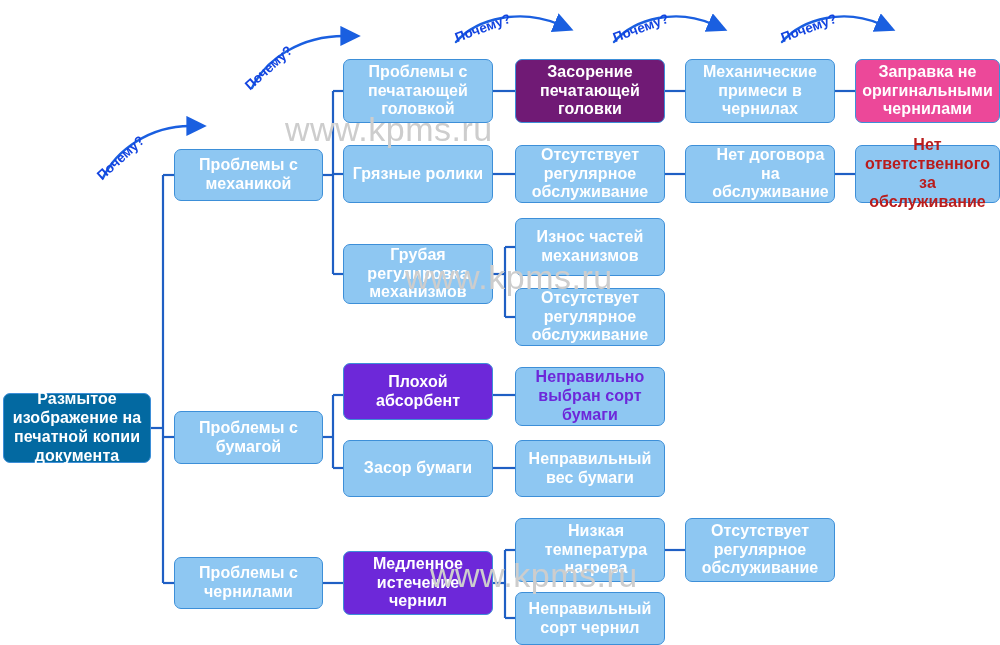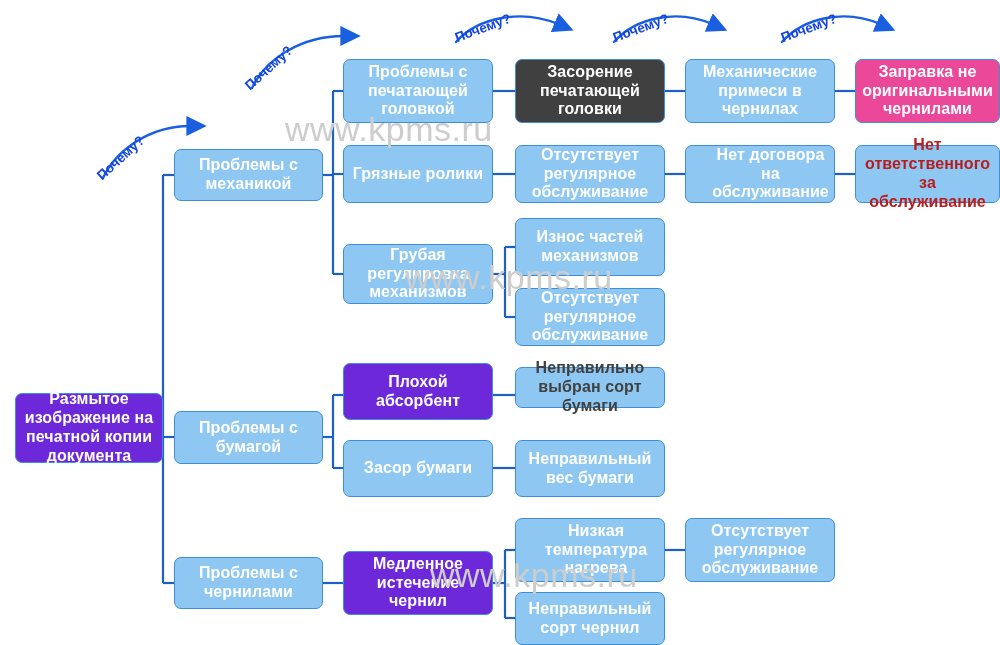--- a/index.html
+++ b/index.html
@@ -120,21 +120,21 @@
     <g stroke="#1a5fe0" stroke-width="2.4" fill="none" stroke-linecap="round" marker-end="url(#arrowhead)">
       <path d="M103,178 C116,150 150,126 190,126"></path>
       <path d="M252,88 C266,58 302,36 344,36"></path>
       <path d="M456,42 C478,17 522,9 558,24"></path>
       <path d="M614,42 C636,17 678,9 712,24"></path>
       <path d="M782,42 C804,17 846,9 880,24"></path>
     </g>
   </svg>
 
   <div id="nodes-layer">
-      <div class="node" style="left: 3px; top: 393px; width: 148px; height: 70px; background: #6d28d9; border-color: rgb(61, 143, 216); color: rgb(255, 255, 255); margin-left: 12px;">Размытое
+      <div class="node" style="left: 3px; top: 393px; width: 148px; height: 70px; background: #0369a1; border-color: rgb(61, 143, 216); color: rgb(255, 255, 255);">Размытое
 изображение на
 печатной копии
 документа</div>
       <div class="node" style="left: 174px; top: 149px; width: 149px; height: 52px; background: rgb(142, 199, 242); border-color: rgb(61, 143, 216); color: rgb(255, 255, 255);">Проблемы с
 механикой</div>
       <div class="node" style="left: 174px; top: 411px; width: 149px; height: 53px; background: rgb(142, 199, 242); border-color: rgb(61, 143, 216); color: rgb(255, 255, 255);">Проблемы с
 бумагой</div>
       <div class="node" style="left: 174px; top: 557px; width: 149px; height: 52px; background: rgb(142, 199, 242); border-color: rgb(61, 143, 216); color: rgb(255, 255, 255);">Проблемы с
 чернилами</div>
       <div class="node" style="left: 343px; top: 59px; width: 150px; height: 64px; background: rgb(142, 199, 242); border-color: rgb(61, 143, 216); color: rgb(255, 255, 255);">Проблемы с
@@ -143,32 +143,32 @@
       <div class="node" style="left: 343px; top: 145px; width: 150px; height: 58px; background: rgb(142, 199, 242); border-color: rgb(61, 143, 216); color: rgb(255, 255, 255);">Грязные ролики</div>
       <div class="node" style="left: 343px; top: 244px; width: 150px; height: 60px; background: rgb(142, 199, 242); border-color: rgb(61, 143, 216); color: rgb(255, 255, 255);">Грубая
 регулировка
 механизмов</div>
       <div class="node" style="left: 343px; top: 363px; width: 150px; height: 57px; background: #6d28d9; border-color: rgb(61, 143, 216); color: rgb(255, 255, 255);">Плохой
 абсорбент</div>
       <div class="node" style="left: 343px; top: 440px; width: 150px; height: 57px; background: rgb(142, 199, 242); border-color: rgb(61, 143, 216); color: rgb(255, 255, 255);">Засор бумаги</div>
       <div class="node" style="left: 343px; top: 551px; width: 150px; height: 64px; background: #6d28d9; border-color: rgb(61, 143, 216); color: rgb(255, 255, 255);">Медленное
 истечение
 чернил</div>
-      <div class="node" style="left: 515px; top: 59px; width: 150px; height: 64px; background: #404040; border-color: rgb(61, 143, 216); color: rgb(255, 255, 255);">Засорение
+      <div class="node" style="left: 515px; top: 59px; width: 150px; height: 64px; background: #701a75; border-color: rgb(61, 143, 216); color: rgb(255, 255, 255);">Засорение
 печатающей
 головки</div>
       <div class="node" style="left: 515px; top: 145px; width: 150px; height: 58px; background: rgb(142, 199, 242); border-color: rgb(61, 143, 216); color: rgb(255, 255, 255);">Отсутствует
 регулярное
 обслуживание</div>
       <div class="node" style="left: 515px; top: 218px; width: 150px; height: 58px; background: rgb(142, 199, 242); border-color: rgb(61, 143, 216); color: rgb(255, 255, 255);">Износ частей
 механизмов</div>
       <div class="node" style="left: 515px; top: 288px; width: 150px; height: 58px; background: rgb(142, 199, 242); border-color: rgb(61, 143, 216); color: rgb(255, 255, 255);">Отсутствует
 регулярное
 обслуживание</div>
-      <div class="node" style="left: 515px; top: 367px; width: 150px; height: 41px; background: rgb(142, 199, 242); border-color: rgb(61, 143, 216); color: #404040;">Неправильно
+      <div class="node" style="left: 515px; top: 367px; width: 150px; height: 59px; background: rgb(142, 199, 242); border-color: rgb(61, 143, 216); color: #6d28d9;">Неправильно
 выбран сорт
 бумаги</div>
       <div class="node" style="left: 515px; top: 440px; width: 150px; height: 57px; background: rgb(142, 199, 242); border-color: rgb(61, 143, 216); color: rgb(255, 255, 255);">Неправильный
 вес бумаги</div>
       <div class="node" style="left: 515px; top: 518px; width: 150px; height: 64px; background: rgb(142, 199, 242); border-color: rgb(61, 143, 216); color: rgb(255, 255, 255); padding-left: 16px;">Низкая
 температура
 нагрева</div>
       <div class="node" style="left: 515px; top: 592px; width: 150px; height: 53px; background: rgb(142, 199, 242); border-color: rgb(61, 143, 216); color: rgb(255, 255, 255);">Неправильный
 сорт чернил</div>
       <div class="node" style="left: 685px; top: 59px; width: 150px; height: 64px; background: rgb(142, 199, 242); border-color: rgb(61, 143, 216); color: rgb(255, 255, 255);">Механические

